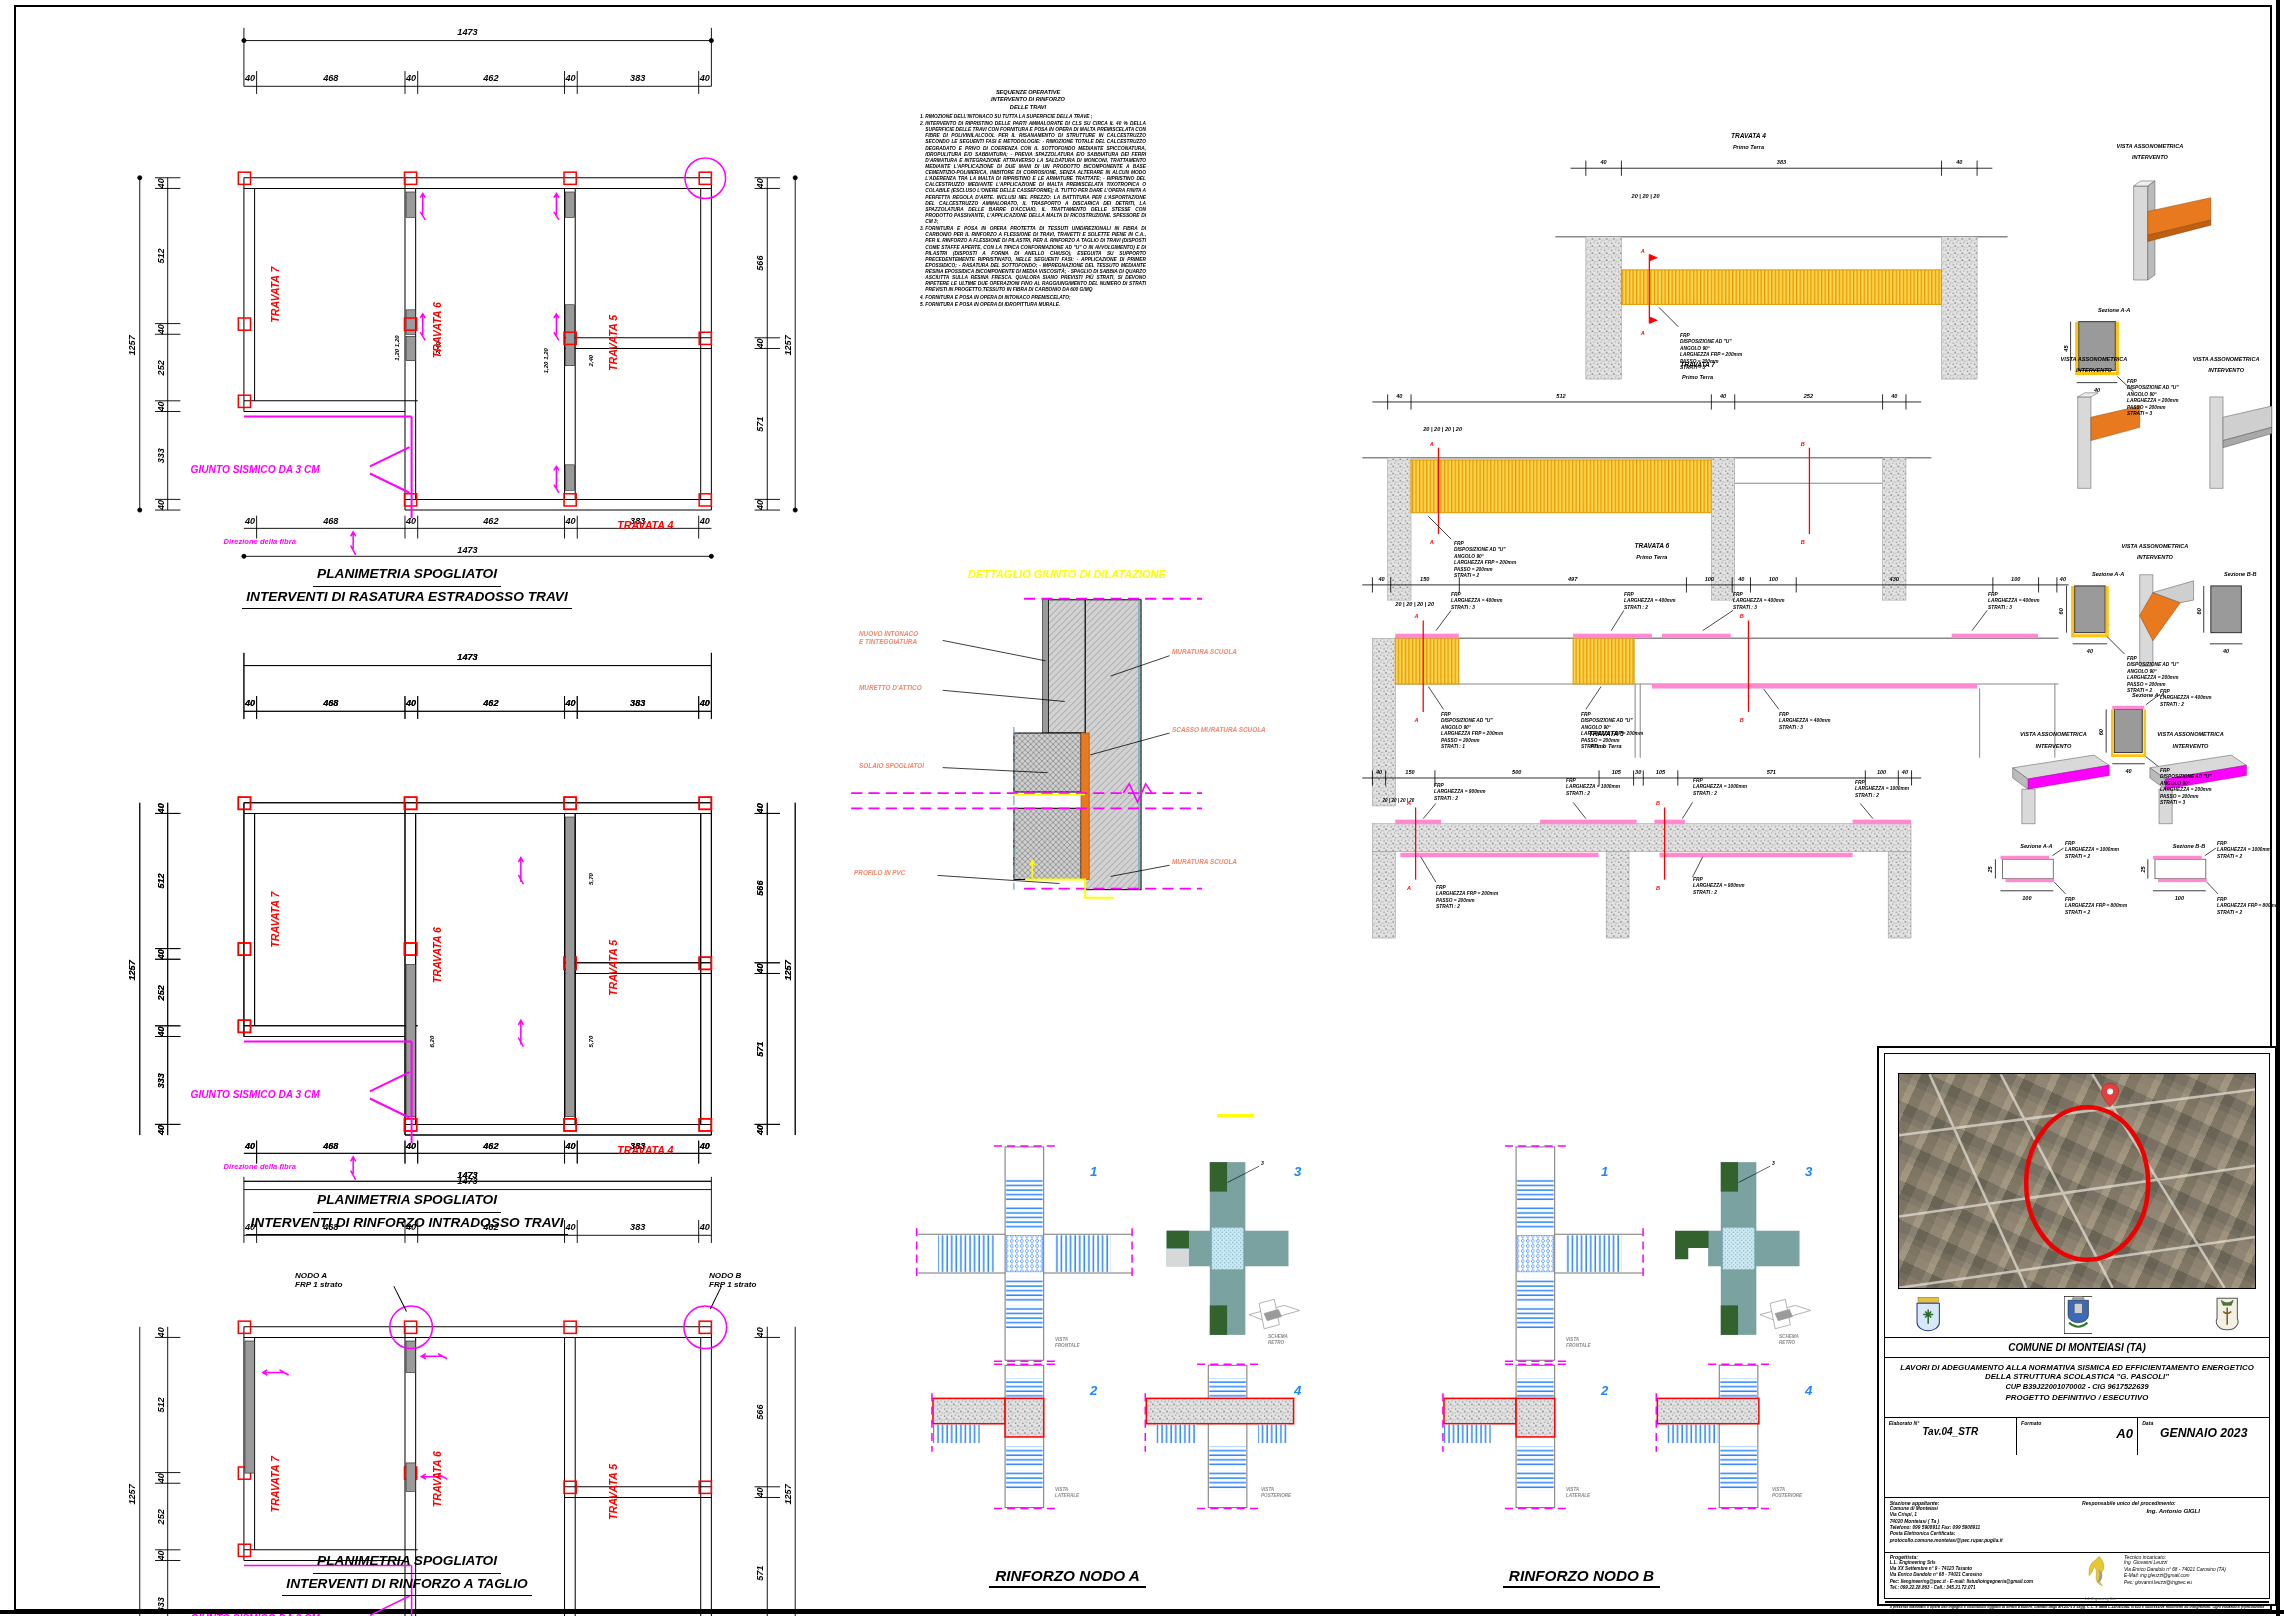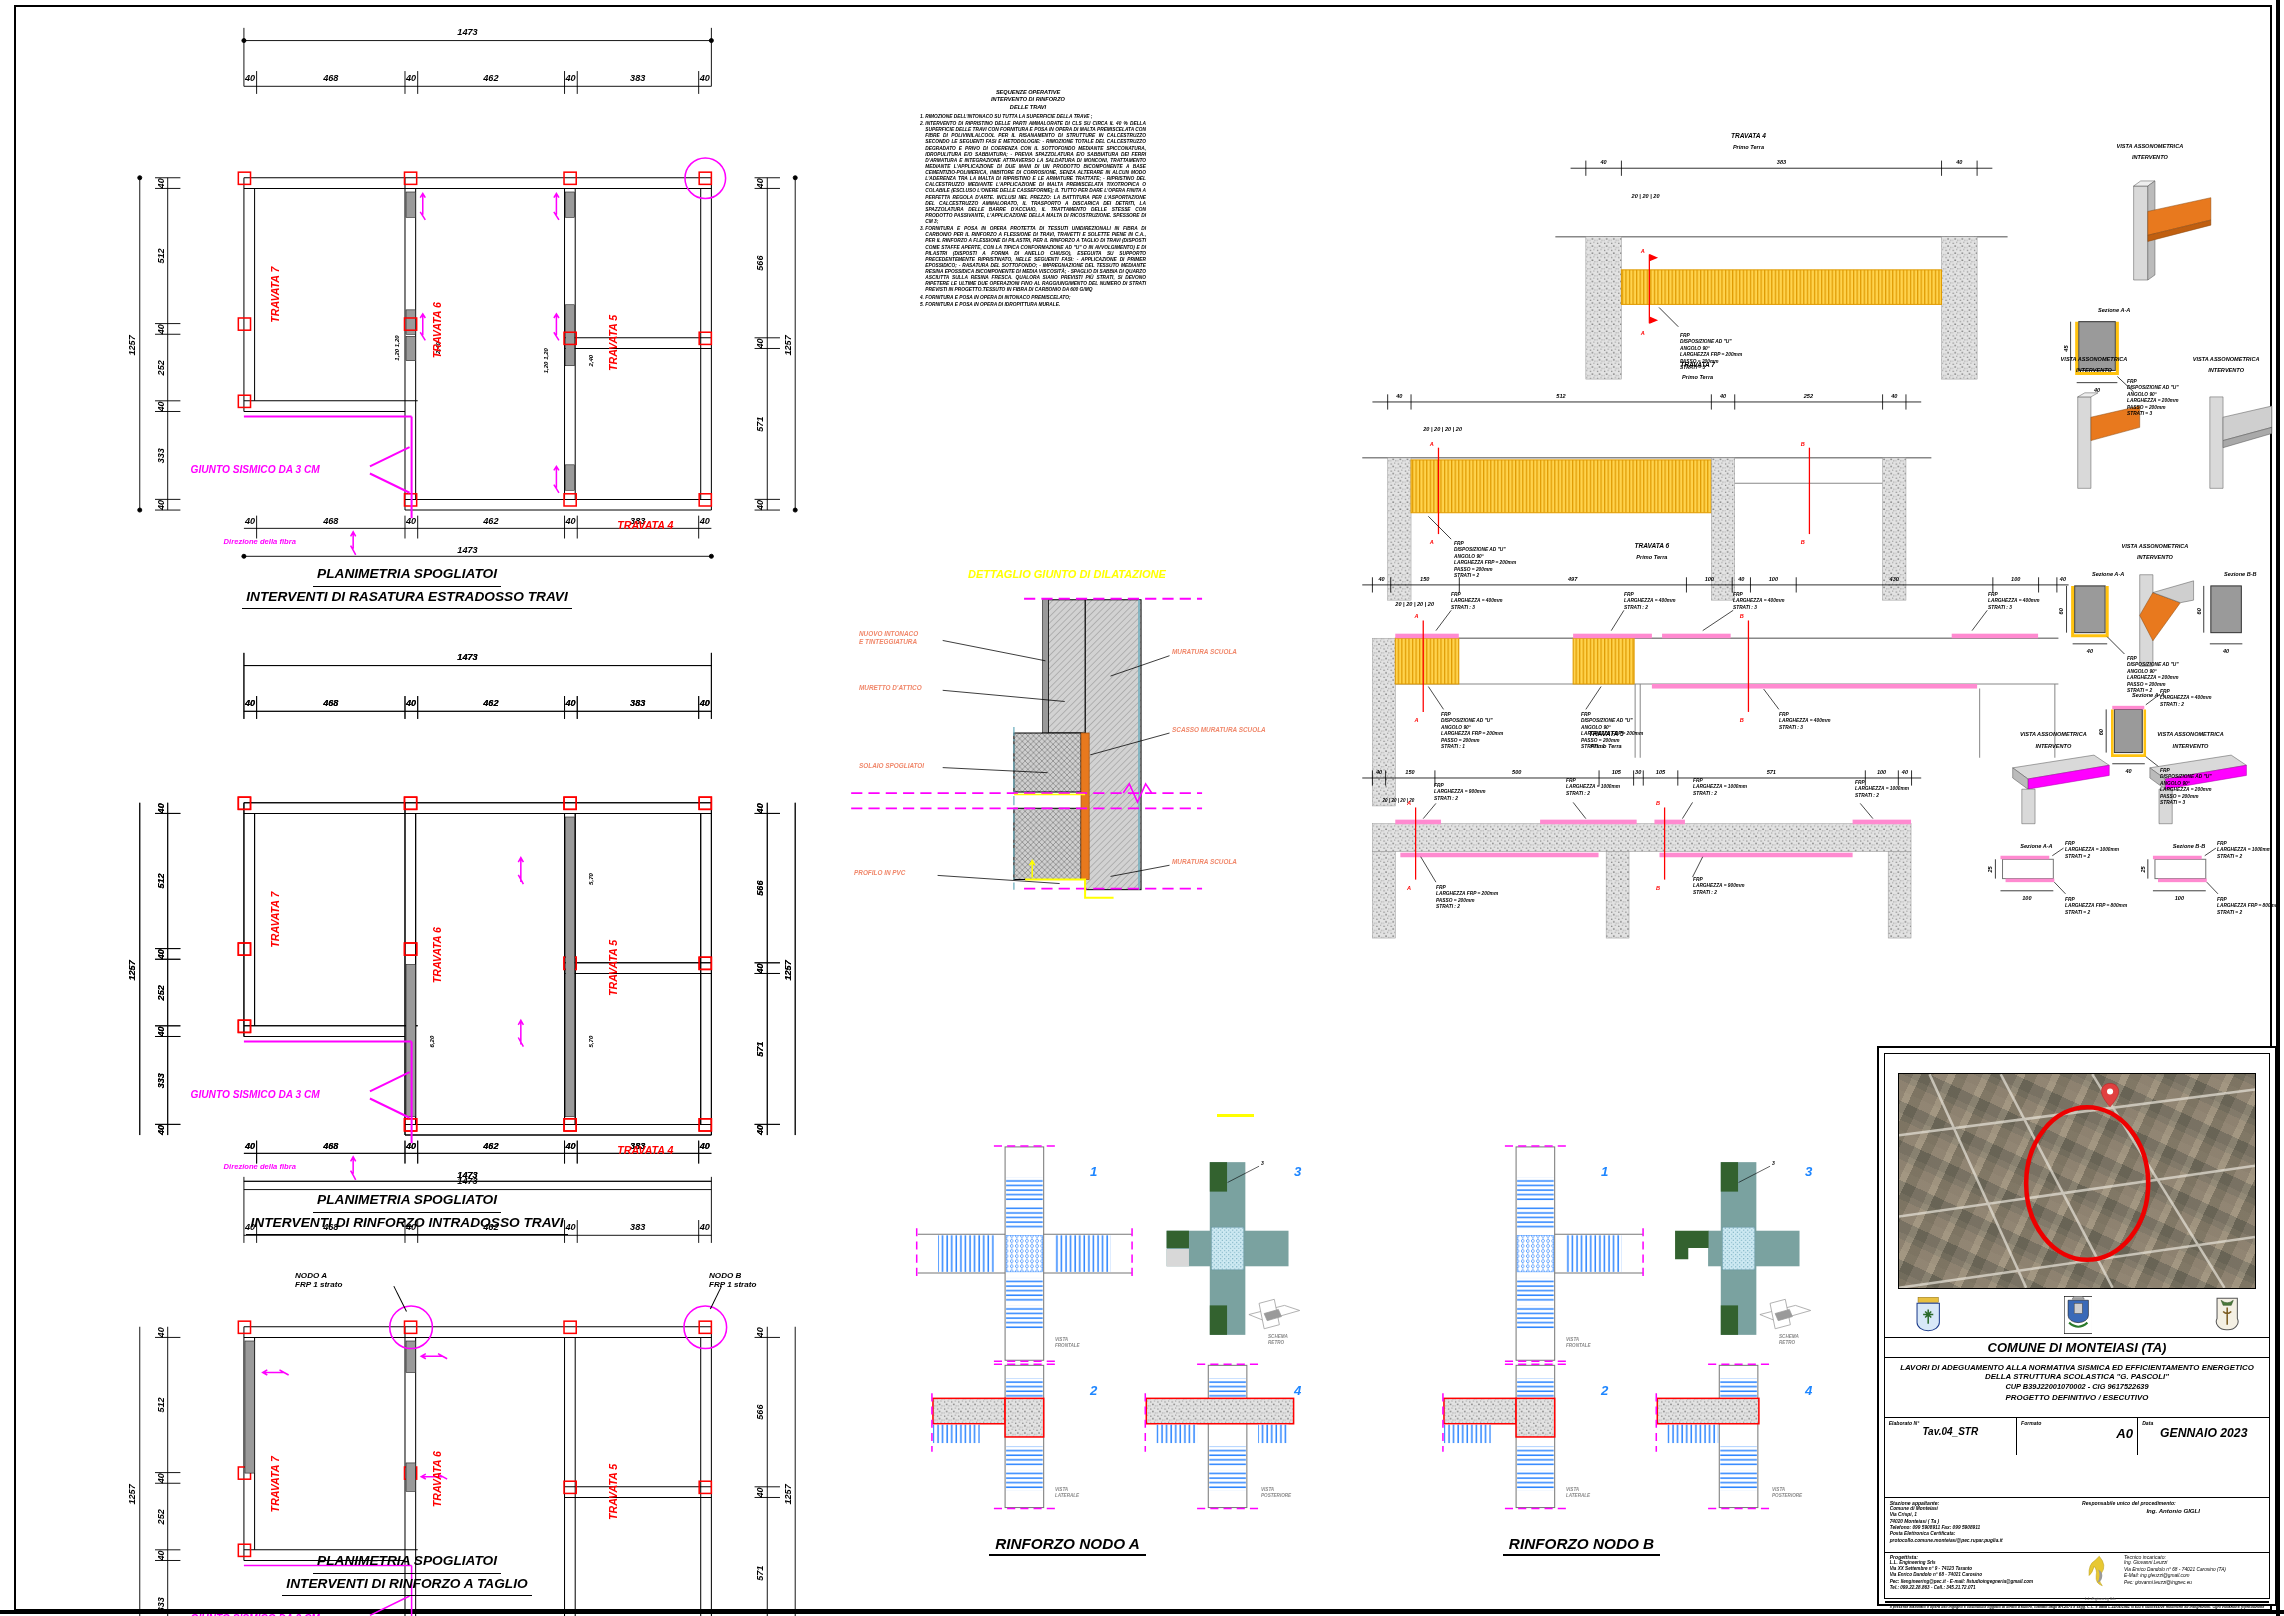--- a/index.html
+++ b/index.html
@@ -11,21 +11,21 @@
   .frame3{position:absolute;left:0;top:1610px;width:2284px;height:4.1px;background:#000;}
   .ptitle{font-weight:bold;font-size:13.7px;text-align:center;line-height:1.5;}
   .ptitle span{display:inline-block;border-bottom:1.5px solid #000;padding:0 4.1px 1px 4.1px;}
   .seq{width:236px;font-size:4.8px;}
   .seq .st{font-weight:bold;text-align:center;font-size:5.6px;line-height:1.3;}
   .seq ol{margin:3.1px 0 0 0;padding-left:15.3px;}
   .seq li{text-align:justify;margin-bottom:1px;line-height:1.28;font-weight:bold;}
   .frp{font-size:4.8px;line-height:1.35;white-space:pre-line;font-weight:bold;}
   .lbl-salmon{color:#f0876a;font-weight:bold;font-size:6.4px;white-space:pre-line;line-height:1.25;}
   .ytitle{color:#ffff00;font-weight:bold;font-size:11px;}
-  .ndtitle{font-weight:bold;font-size:15.3px;text-align:center;}
+  .ndtitle{font-weight:bold;font-size:15.3px;text-align:center;margin-top:32px;}
   .ndtitle span{border-bottom:2px solid #000;padding:0 6.1px 1.5px 6.1px;}
   .vlabel{color:#8a8a8a;font-size:4.6px;font-weight:bold;white-space:pre-line;line-height:1.3;}
   .bignum{color:#1e86ff;font-weight:bold;font-size:13.2px;}
   .tb{position:absolute;left:1877px;top:1046px;width:400px;height:560px;border:2.5px solid #000;background:#fff;box-sizing:border-box;}
   .tb-inner{position:absolute;left:4.6px;top:4.6px;right:4.6px;bottom:4.6px;border:1px solid #000;}
   .tb-map{position:absolute;left:13.2px;top:19.3px;width:356px;height:214px;border:1px solid #000;
       background:
         repeating-linear-gradient(115deg, rgba(120,110,95,.55) 0 13.2px, rgba(150,140,120,.5) 13.2px 20.3px, rgba(90,85,70,.55) 20.3px 31.5px),
         repeating-linear-gradient(25deg, #a89a85 0 9.2px, #8f8877 9.2px 15.3px, #7a7668 15.3px 26.4px, #b0a28c 26.4px 36px);
   }
@@ -1080,21 +1080,21 @@
           <path d="M10,52 q18,16 36,0" stroke="#2a7a2a" stroke-width="4" fill="none"></path>
           <path d="M16,6 h24 l-4,-6 h-16 Z" fill="#b0b0b0" stroke="#444"></path>
         </svg>
         <svg width="26.4" height="36" viewBox="0 0 52 70">
           <path d="M6,2 h40 v40 a20,16 0 0 1 -20,22 a20,16 0 0 1 -20,-22 Z" fill="#f4f0e4" stroke="#555" stroke-width="2"></path>
           <path d="M14,6 q12,10 24,0 l-4,10 h-16 Z" fill="#4a7a3a" stroke="#2a4a20"></path>
           <path d="M26,20 v34 M18,28 q8,8 16,0" stroke="#7a5a20" stroke-width="3" fill="none"></path>
         </svg>
       </div>
       <div class="tb-sec" style="position:absolute;left:0;right:0;top:283px;height:20.3px;display:flex;align-items:center;justify-content:center">
-        <div style="font-weight:bold;font-size:13px">COMUNE DI MONTEIASI (TA)</div>
+        <div style="font-weight:bold;font-size:10px">COMUNE DI MONTEIASI (TA)</div>
       </div>
       <div class="tb-sec" style="position:absolute;left:0;right:0;top:303px;height:60px;text-align:center;font-weight:bold;padding-top:5.1px">
         <div style="font-size:7.9px">LAVORI DI ADEGUAMENTO ALLA NORMATIVA SISMICA ED EFFICIENTAMENTO ENERGETICO</div>
         <div style="font-size:7.9px">DELLA STRUTTURA SCOLASTICA "G. PASCOLI"</div>
         <div style="font-size:7.4px;margin-top:1.5px">CUP B39J22001070002 -  CIG 9617522639</div>
         <div style="font-size:7.9px;margin-top:1.5px">PROGETTO DEFINITIVO / ESECUTIVO</div>
       </div>
       <div class="tb-sec" style="position:absolute;left:0;right:0;top:363px;height:38px;display:flex">
         <div style="flex:1.1;border-right:1.5px solid #000;padding:2px 4.1px">
           <div class="tb-small">Elaborato N°</div>

